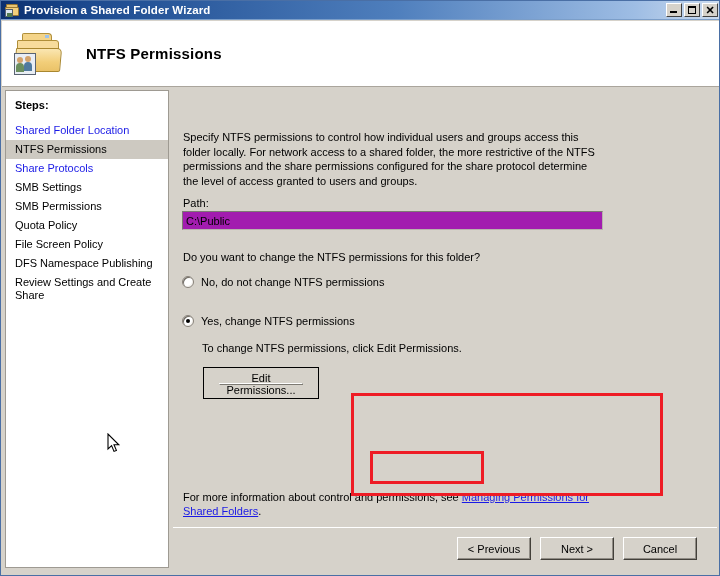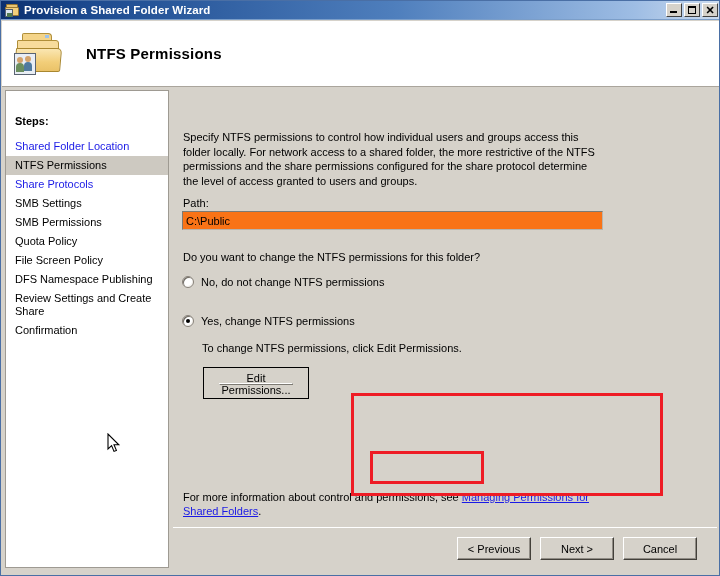--- a/index.html
+++ b/index.html
@@ -206,21 +206,21 @@
 
   
   #sidebar {
     position: absolute;
     left: 4px; top: 89px;
     width: 164px;
     height: 478px;
     background: #ffffff;
     border: 1px solid #9e9a92;
     box-sizing: border-box;
-    padding-top: 24px;
+    padding-top: 8px;
     overflow: hidden;
   }
   #steps-label {
     font-size: 11px;
     font-weight: bold;
     color: #000;
     padding-left: 9px;
     margin-bottom: 10px;
   }
   .step-item {
@@ -260,21 +260,21 @@
   #path-label {
     position: absolute;
     left: 10px; top: 107px;
     font-size: 11px;
   }
   #path-box {
     position: absolute;
     left: 9px; top: 121px;
     width: 421px;
     height: 19px;
-    background: #f97316;
+    background: #a21caf;
     border: 1px solid #7d7a73;
     border-right-color: #b8b4ac;
     border-bottom-color: #b8b4ac;
     box-sizing: border-box;
     font-family: "Liberation Sans", sans-serif;
     font-size: 11px;
     color: #000;
     padding: 2px 3px;
     line-height: 14px;
     white-space: nowrap;
@@ -335,21 +335,21 @@
 
   #radio-yes { left: 9px; top: 225px; }
   #edit-hint {
     position: absolute;
     left: 29px; top: 252px;
     font-size: 11px;
   }
   #edit-permissions-button {
     position: absolute;
     left: 30px; top: 277px;
-    width: 106px; height: 25px;
+    width: 116px; height: 25px;
     background: #d6d2ca;
     border: 1px solid #000000;
     box-sizing: border-box;
     font-family: "Liberation Sans", sans-serif;
     font-size: 11px;
     color: #000;
     cursor: default;
     padding: 15px;
   }
   #edit-permissions-button .inner {
@@ -456,21 +456,20 @@
     <div id="steps-list">
         <div class="step-item link">Shared Folder Location</div>
         <div class="step-item current">NTFS Permissions</div>
         <div class="step-item link">Share Protocols</div>
         <div class="step-item">SMB Settings</div>
         <div class="step-item">SMB Permissions</div>
         <div class="step-item">Quota Policy</div>
         <div class="step-item">File Screen Policy</div>
         <div class="step-item">DFS Namespace Publishing</div>
         <div class="step-item">Review Settings and Create Share</div>
-        <div class="step-item">Confirmation</div>
       </div>
   </div>
 
   <div id="content">
     <div id="intro">Specify NTFS permissions to control how individual users and groups access this folder locally. For network access to a shared folder, the more restrictive of the NTFS permissions and the share permissions configured for the share protocol determine the level of access granted to users and groups.</div>
 
     <div id="path-label">Path:</div>
     <div id="path-box">C:\Public</div>
 
     <div id="question">Do you want to change the NTFS permissions for this folder?</div>

